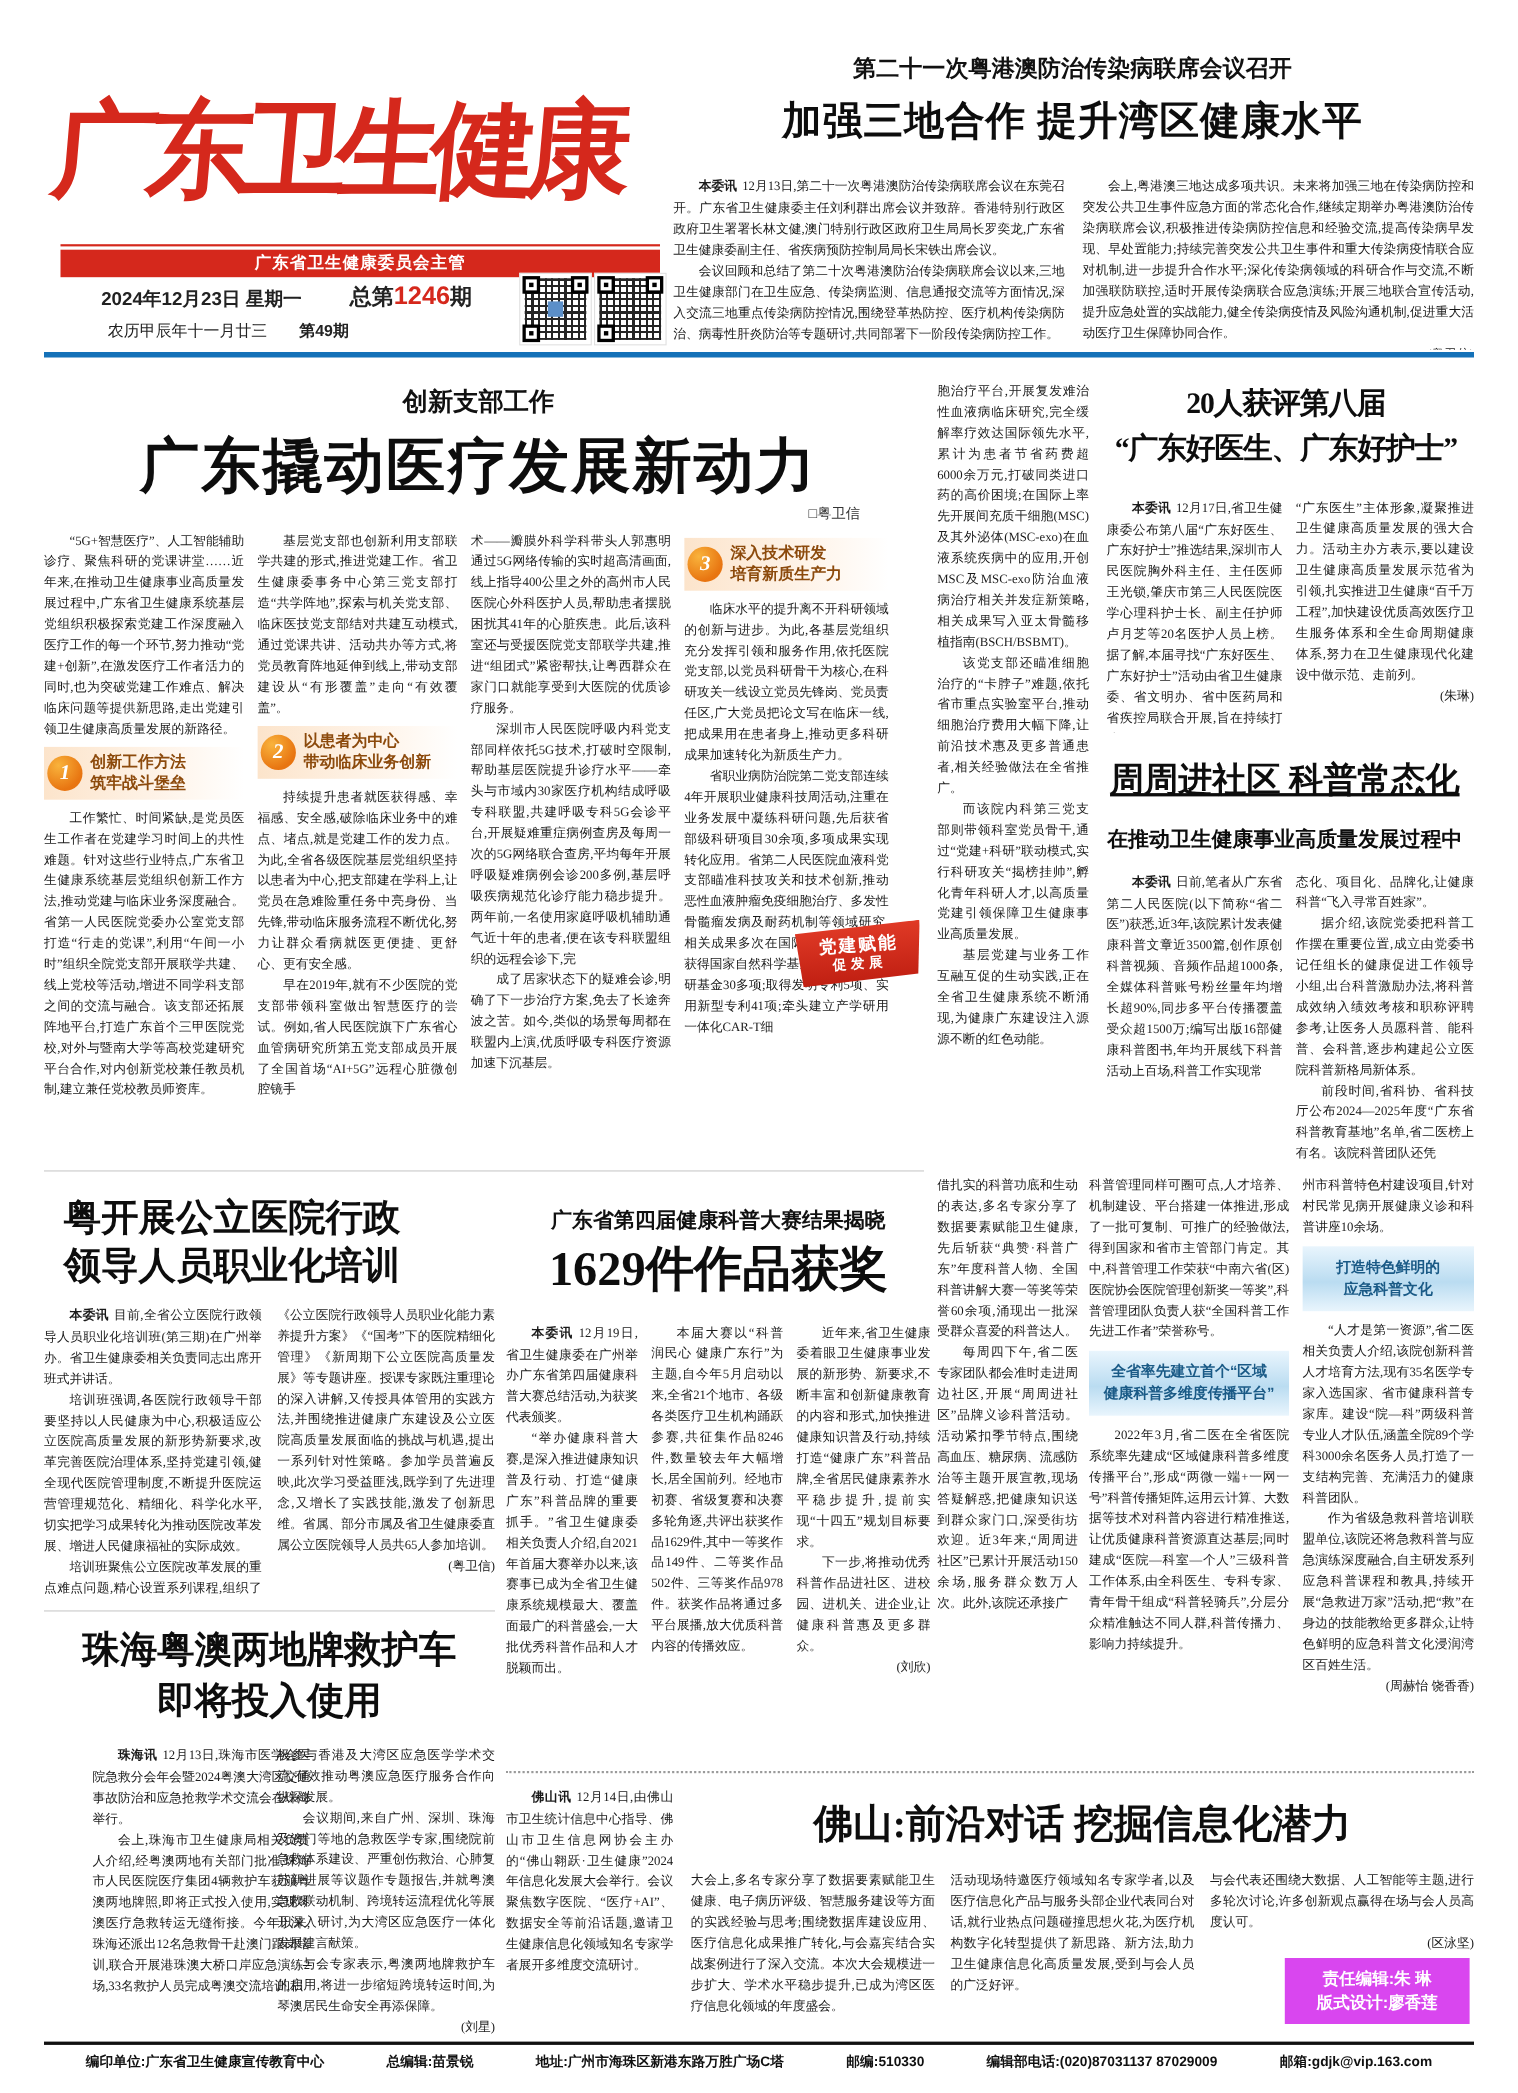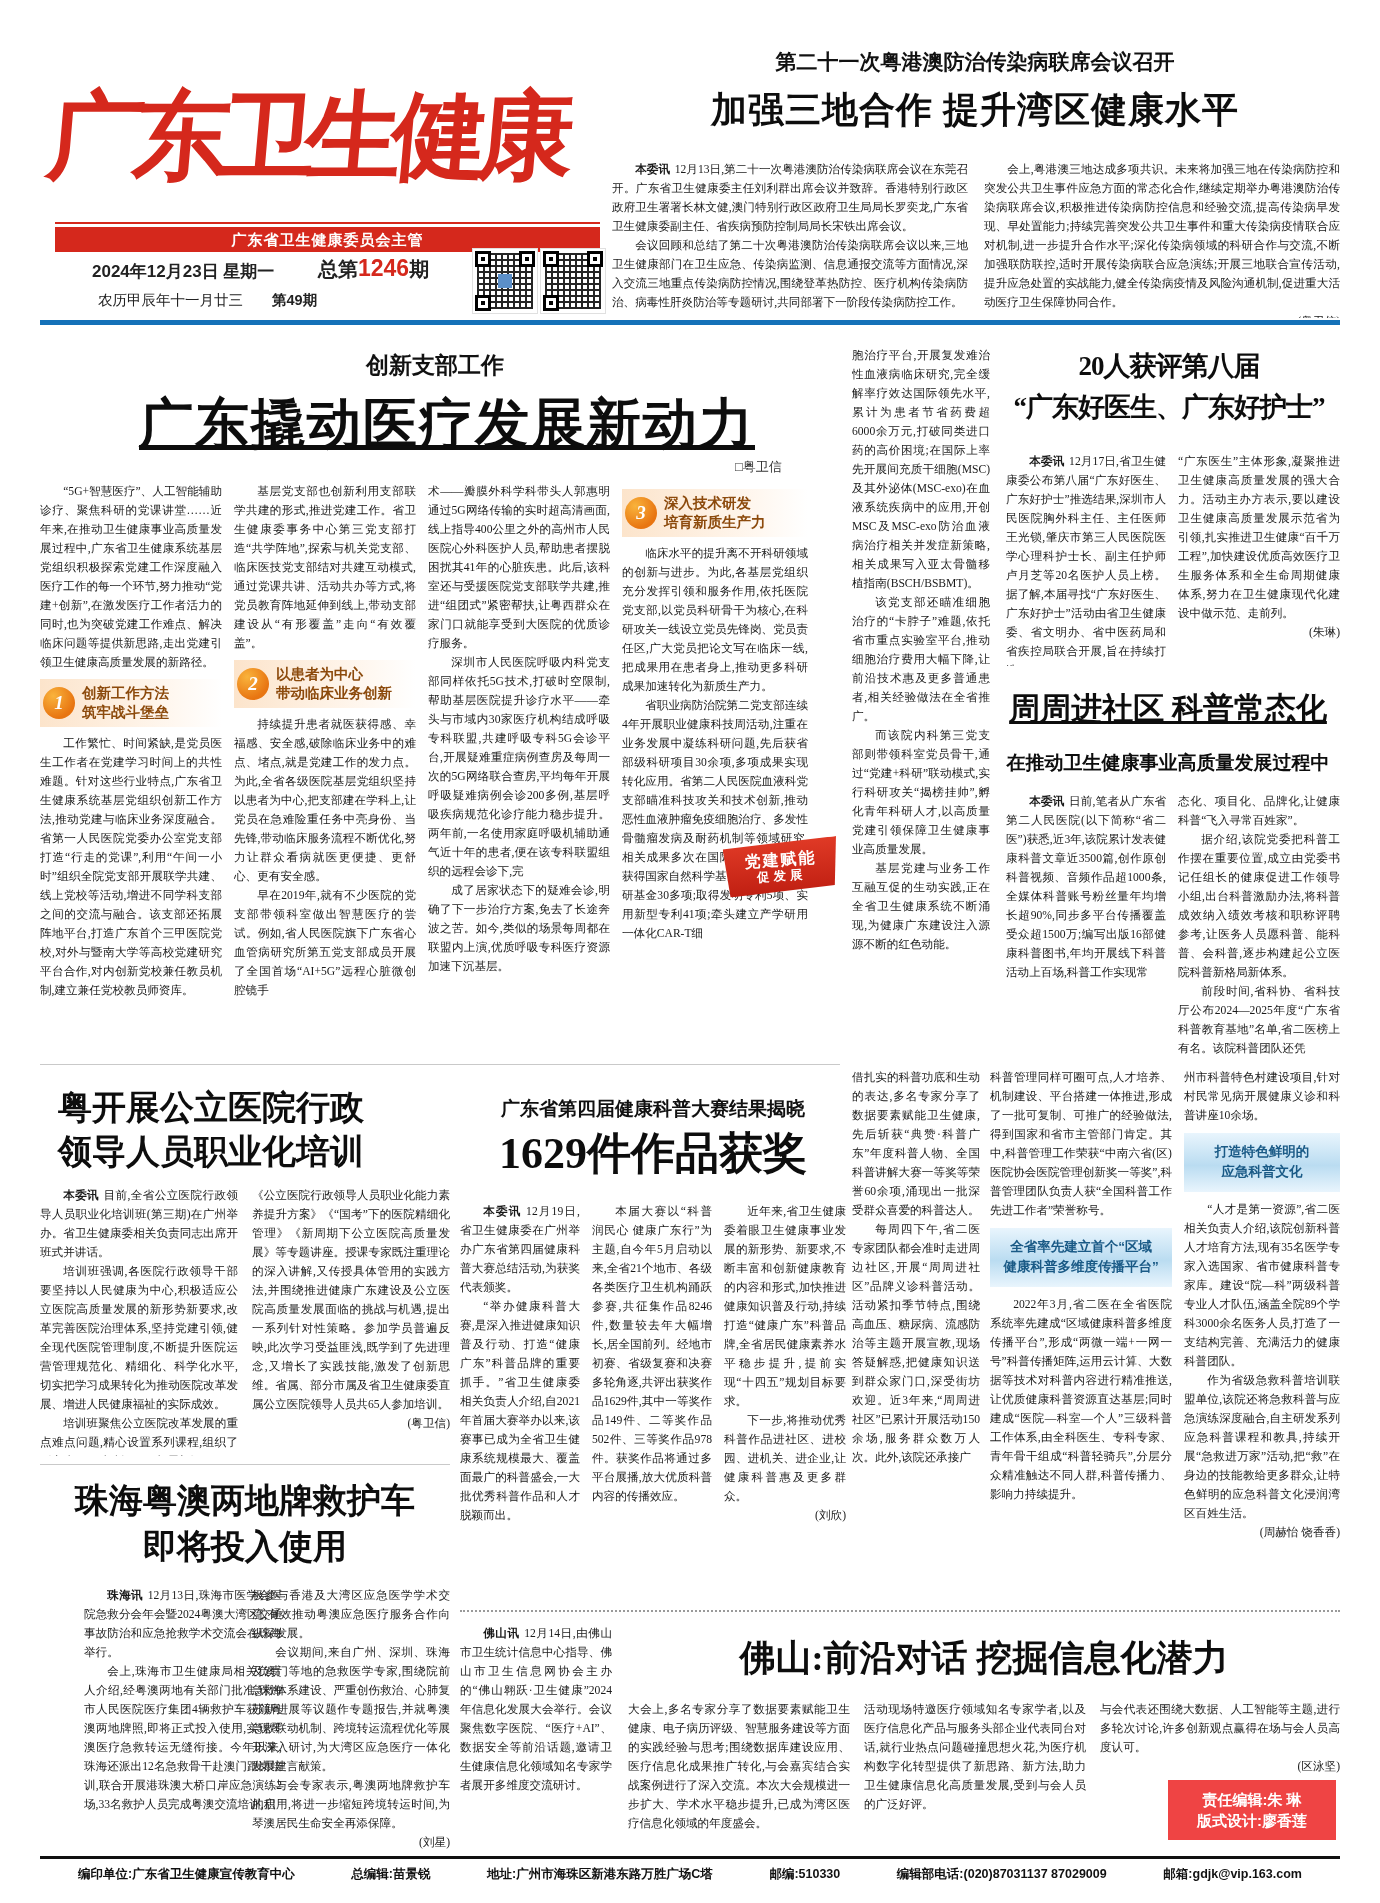--- a/index.html
+++ b/index.html
@@ -51,21 +51,21 @@
   .ribbon{left:724px;top:840px;width:114px;height:54px;z-index:5;
     background:linear-gradient(180deg,#e03a26,#c01f12);color:#fff;
     clip-path:polygon(0 10%,100% 0,96% 90%,4% 100%);transform:rotate(-4deg);
     box-shadow:0 0 0 3px #fff;display:flex;flex-direction:column;align-items:center;justify-content:center;}
   .ribbon .r1{font:900 16px/1.2 "Liberation Sans",sans-serif;letter-spacing:2px;}
   .ribbon .r2{font:bold 12.5px/1.2 "Liberation Sans",sans-serif;letter-spacing:4px;}
   .bluebox{margin:8px 0;padding:9px 4px;text-align:center;
     background:linear-gradient(180deg,#e9f5fd,#badcf1 55%,#e9f5fd);
     font:900 13.5px/1.5 "Liberation Sans",sans-serif;color:#1a5a86;text-indent:0;}
   
-  .editorbox{left:1168px;top:1780px;width:168px;height:60px;background:#ef4444;color:#fff;
+  .editorbox{left:1168px;top:1780px;width:168px;height:60px;background:#d946ef;color:#fff;
     display:flex;flex-direction:column;align-items:center;justify-content:center;gap:3px;
     font:bold 15px/1.2 "Liberation Sans",sans-serif;}
   .footer{left:78px;top:1866px;width:1224px;display:flex;justify-content:space-between;
     font:bold 12.5px "Liberation Sans",sans-serif;color:#111;white-space:nowrap;}
 </style>
 </head>
 <body>
 
 <div id="page">
 
@@ -97,21 +97,21 @@
     <p>会议回顾和总结了第二十次粤港澳防治传染病联席会议以来,三地卫生健康部门在卫生应急、传染病监测、信息通报交流等方面情况,深入交流三地重点传染病防控情况,围绕登革热防控、医疗机构传染病防治、病毒性肝炎防治等专题研讨,共同部署下一阶段传染病防控工作。</p>
   </div>
   <div class="col" style="left:984px;top:160px;width:356px;height:158px;">
     <p>会上,粤港澳三地达成多项共识。未来将加强三地在传染病防控和突发公共卫生事件应急方面的常态化合作,继续定期举办粤港澳防治传染病联席会议,积极推进传染病防控信息和经验交流,提高传染病早发现、早处置能力;持续完善突发公共卫生事件和重大传染病疫情联合应对机制,进一步提升合作水平;深化传染病领域的科研合作与交流,不断加强联防联控,适时开展传染病联合应急演练;开展三地联合宣传活动,提升应急处置的实战能力,健全传染病疫情及风险沟通机制,促进重大活动医疗卫生保障协同合作。</p>
     <p class="sig">(粤卫信)</p>
   </div>
 
   <div class="abs bluerule"></div>
 
   <div class="abs kicker" style="left:40px;top:350px;width:790px;font-size:23px;">创新支部工作</div>
-  <div class="abs headline" style="left:52px;top:388px;width:790px;font-size:54px;letter-spacing:2px;text-decoration:underline;">广东撬动医疗发展新动力</div>
+  <div class="abs headline" style="left:40px;top:388px;width:790px;font-size:54px;letter-spacing:2px;">广东撬动医疗发展新动力</div>
   <div class="abs" style="left:735px;top:458px;font:13px 'Liberation Sans',sans-serif;color:#333;">□粤卫信</div>
 
   <div class="col" style="left:40px;top:482px;width:182px;height:576px;">
     <p>“5G+智慧医疗”、人工智能辅助诊疗、聚焦科研的党课讲堂……近年来,在推动卫生健康事业高质量发展过程中,广东省卫生健康系统基层党组织积极探索党建工作深度融入医疗工作的每一个环节,努力推动“党建+创新”,在激发医疗工作者活力的同时,也为突破党建工作难点、解决临床问题等提供新思路,走出党建引领卫生健康高质量发展的新路径。</p>
     <div class="subhead">
       <div class="num">1</div>
       <div class="t">
           <div>创新工作方法</div>
           <div>筑牢战斗堡垒</div>
         </div>

